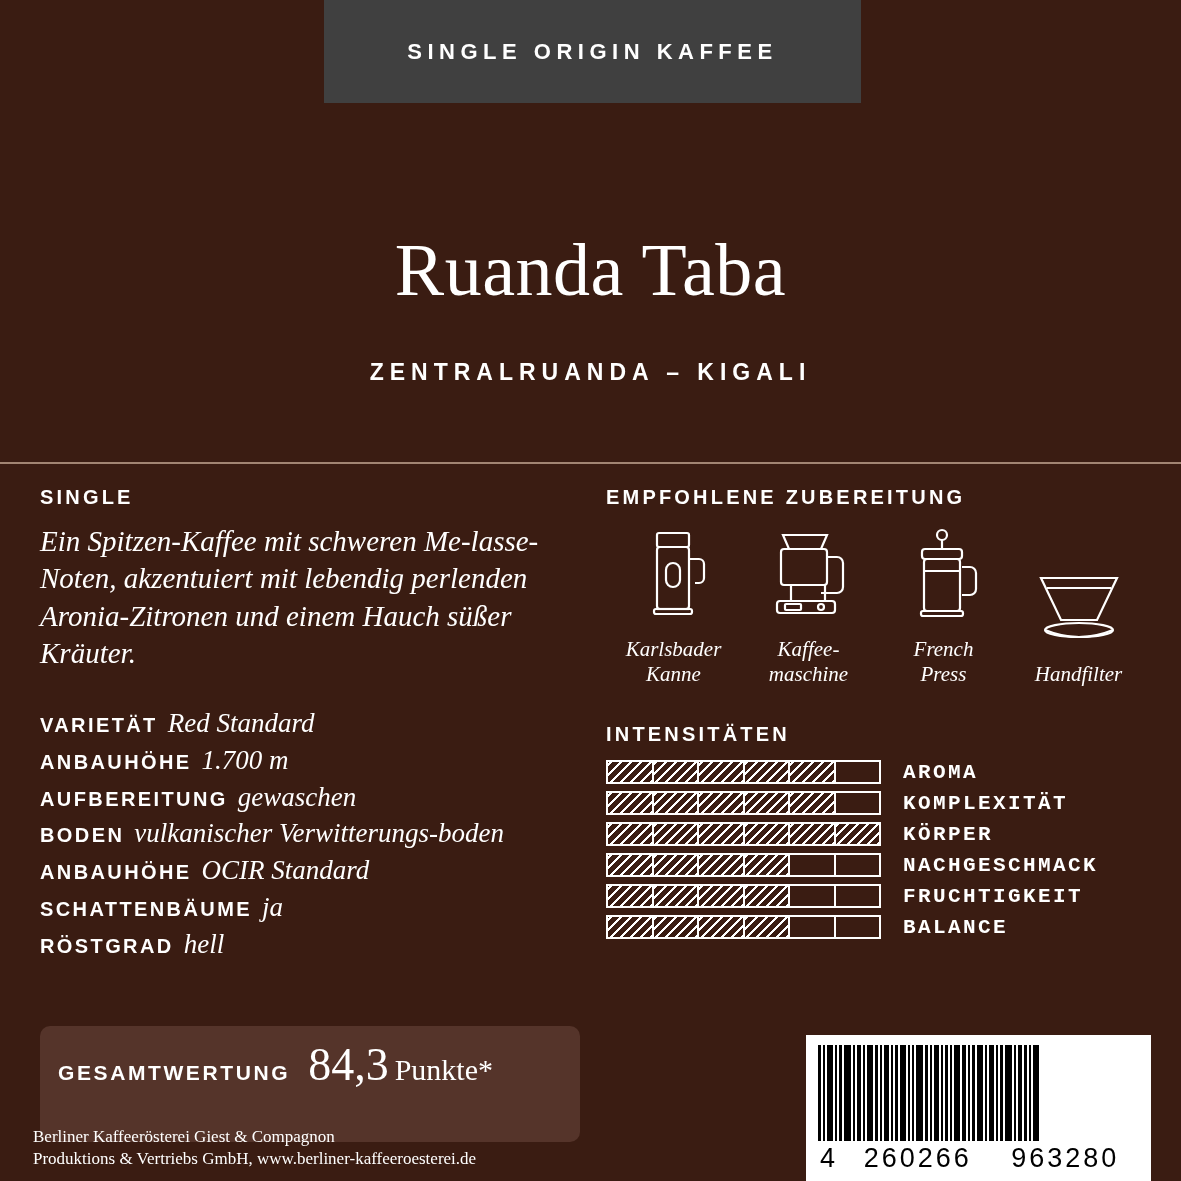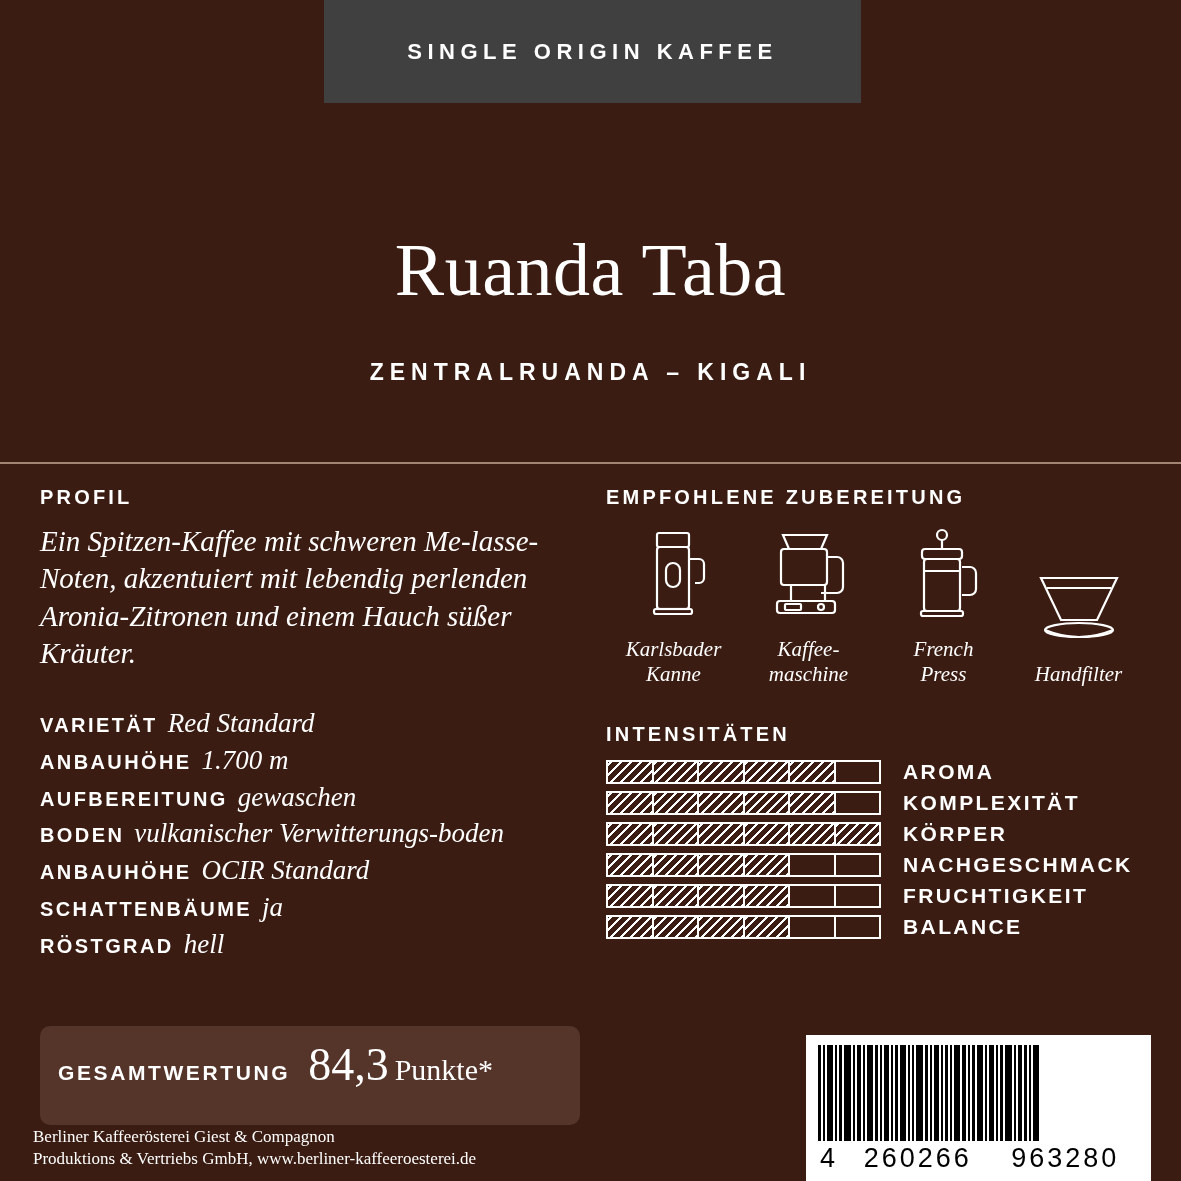--- a/index.html
+++ b/index.html
@@ -195,29 +195,30 @@
       transparent 2px, transparent 7px
     );
   }
   .intens-label {
     margin-left: 22px;
     font-size: 21px;
     font-weight: bold;
     letter-spacing: 2.4px;
     color: #ffffff;
     white-space: nowrap;
+    font-family: Liberation Mono, monospace;
   }
 
   
   .score-box {
     position: absolute;
     left: 40px;
     top: 1026px;
     width: 540px;
-    height: 99px;
+    height: 116px;
     background: #55342a;
     border-radius: 10px;
     box-sizing: border-box;
     padding: 12px 18px 0 18px;
   }
   .score-line {
     display: flex;
     align-items: baseline;
   }
   .score-title {
@@ -302,21 +303,21 @@
   </div>
 
   <div class="hero">
     <div class="product-title">Ruanda Taba</div>
     <div class="product-origin">ZENTRALRUANDA – KIGALI</div>
   </div>
 
   <div class="divider"></div>
 
   <div class="left-col">
-    <div class="section-head">PROFIL</div>
+    <div class="section-head">SINGLE</div>
     <div class="profile-text">Ein Spitzen-Kaffee mit schweren Me-lasse-Noten, akzentuiert mit lebendig perlenden Aronia-Zitronen und einem Hauch süßer Kräuter.</div>
 
     <div class="specs">
       <div class="spec-row">
         <span class="spec-label">VARIETÄT</span>
         <span class="spec-value">Red Standard</span>
       </div>
       <div class="spec-row">
         <span class="spec-label">ANBAUHÖHE</span>
         <span class="spec-value">1.700 m</span>

